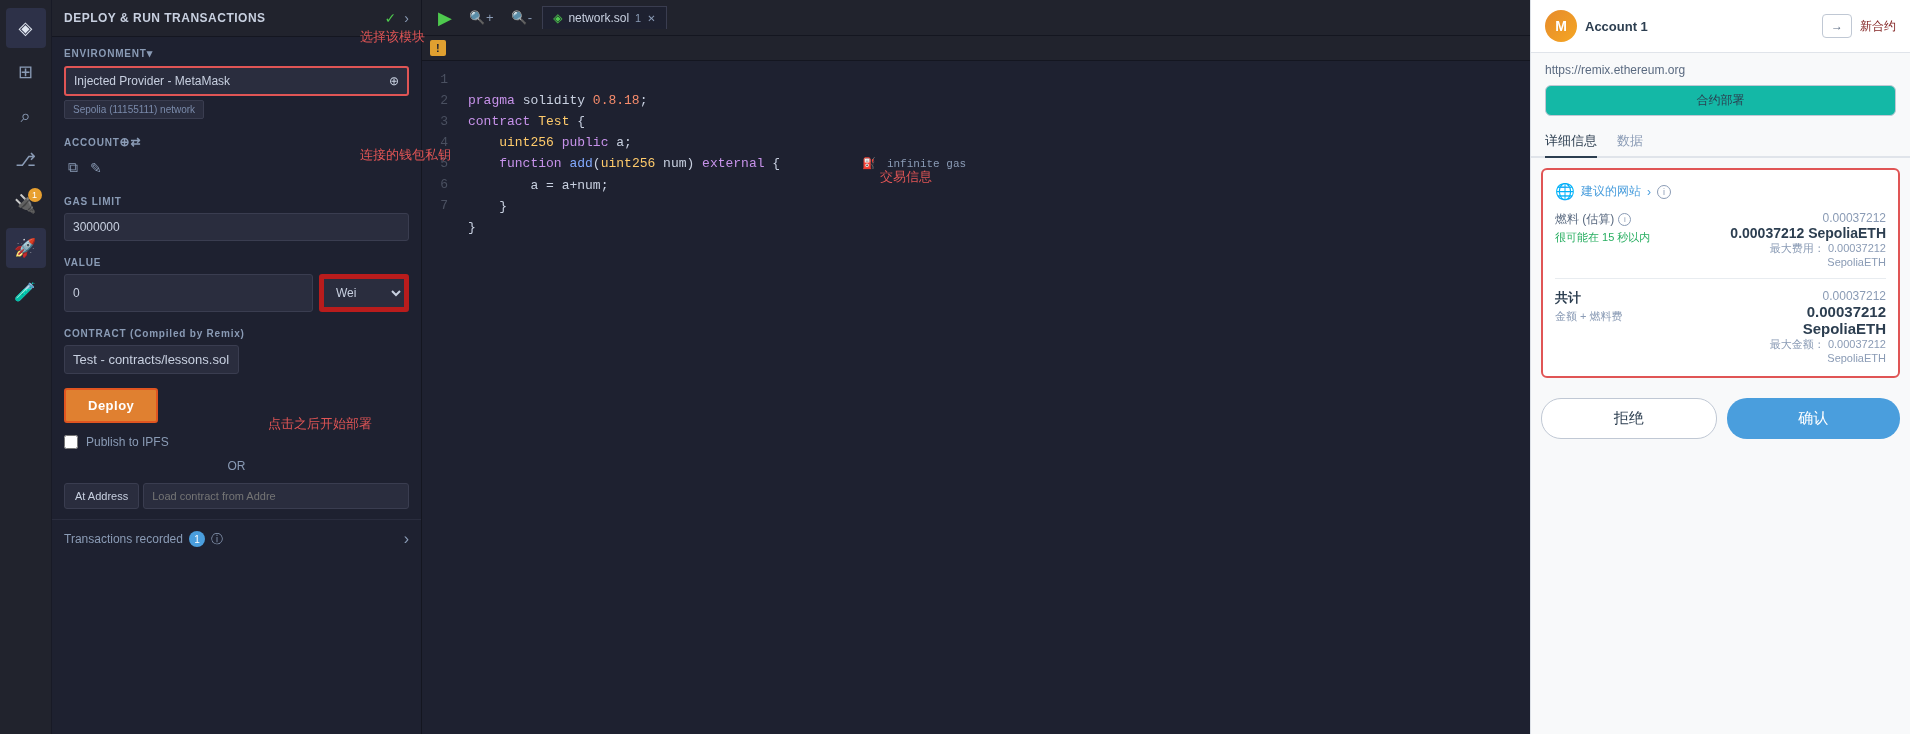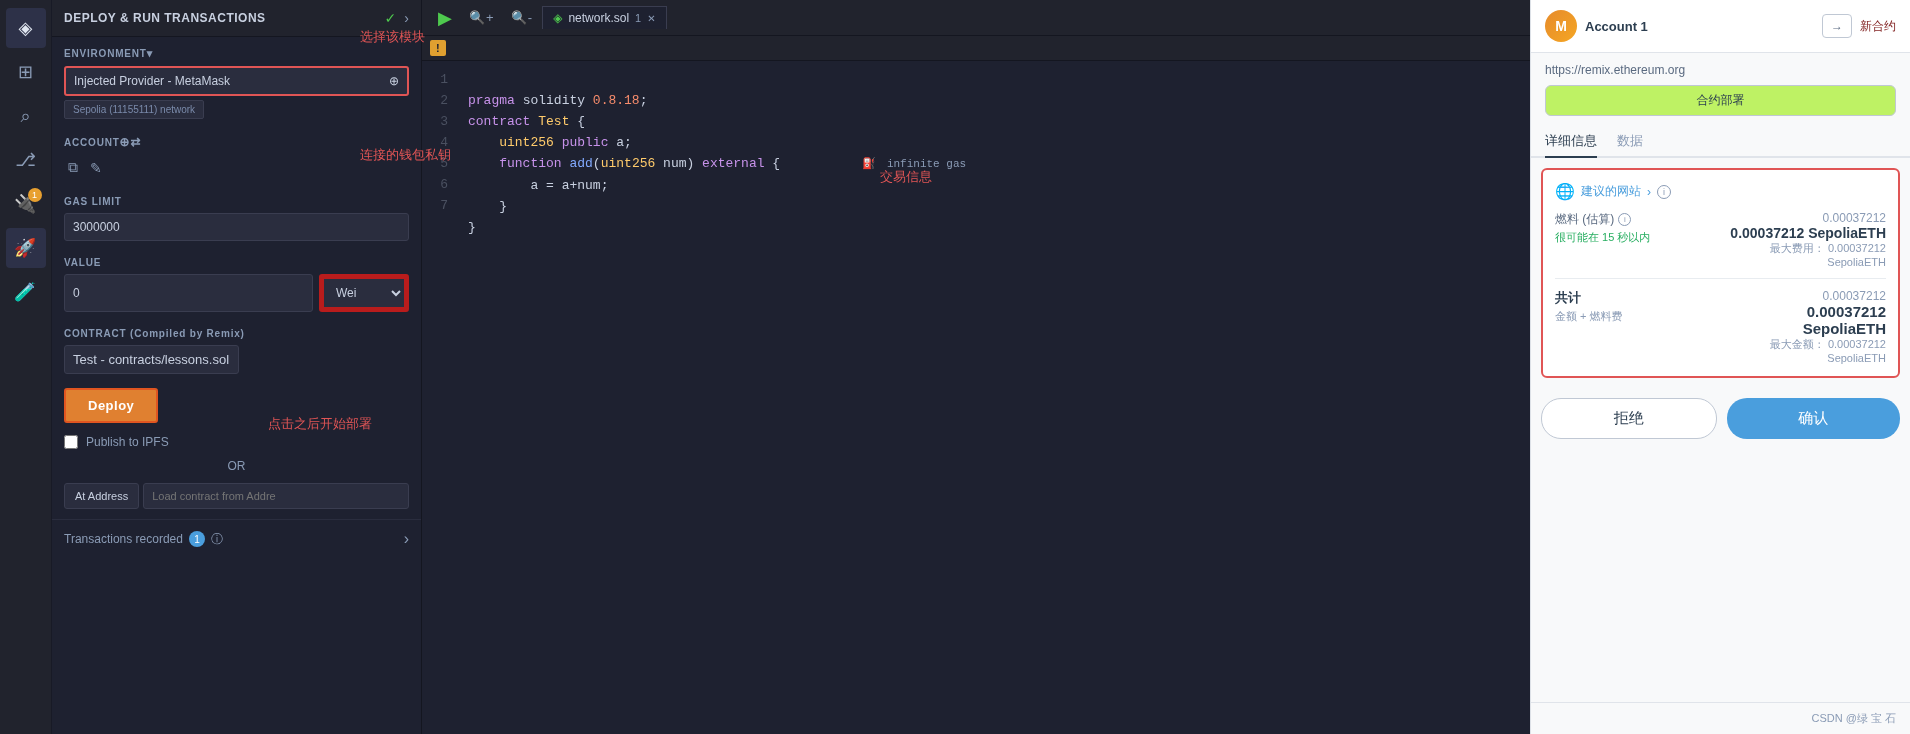--- a/index.html
+++ b/index.html
@@ -451,21 +451,21 @@
       cursor: pointer;
     }
 
     .mm-url-row {
       padding: 10px 14px 4px;
       font-size: 12px;
       color: #5a6a80;
     }
 
     .mm-deploy-btn {
-      background: #bef264;
+      background: #14b8a6;
       border: 1px solid #c0c8d4;
       border-radius: 6px;
       color: #2c3e50;
       font-size: 12px;
       padding: 6px 12px;
       margin: 4px 14px 10px;
       cursor: pointer;
       display: inline-block;
       width: calc(100% - 28px);
       text-align: center;
@@ -878,21 +878,20 @@
           </div>
         </div>
       </div>
     </div>
 
     <div class="mm-actions">
       <button class="mm-reject-btn">拒绝</button>
       <button class="mm-confirm-btn">确认</button>
     </div>
 
-    <div class="mm-footer">CSDN @绿 宝 石</div>
   </div>
 
   <div class="annotation-layer">
 
     <div class="annotation" style="top: 28px; left: 360px;">选择该模块</div>
 
     <div class="annotation" style="top: 146px; left: 360px; text-align: center;">连接的钱包私钥</div>
 
     <div class="annotation" style="top: 415px; left: 268px;">点击之后开始部署</div>
 

